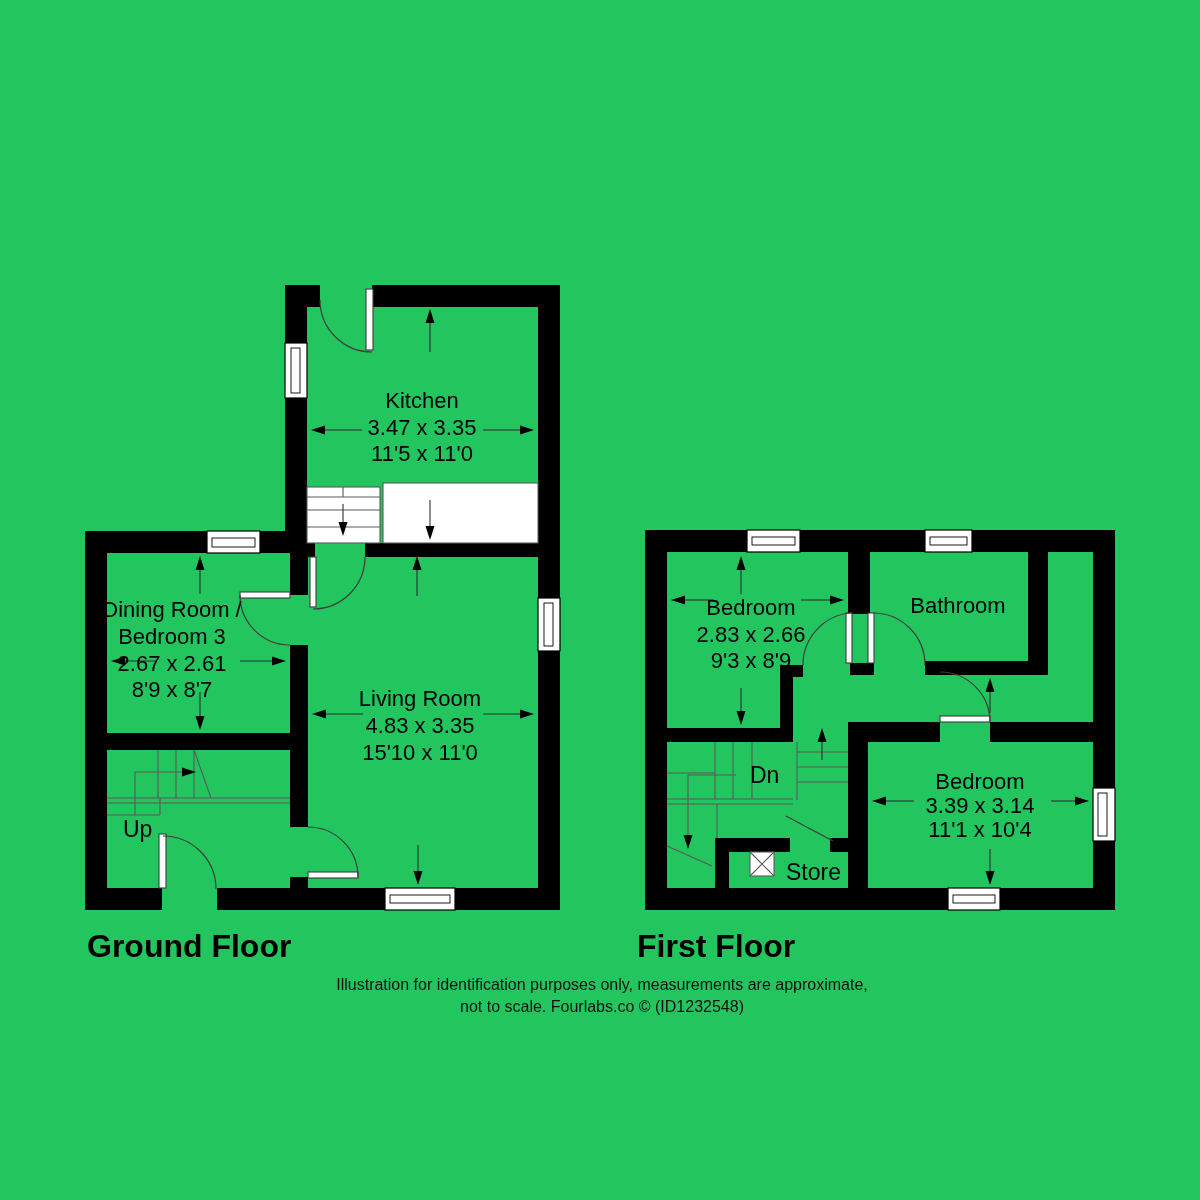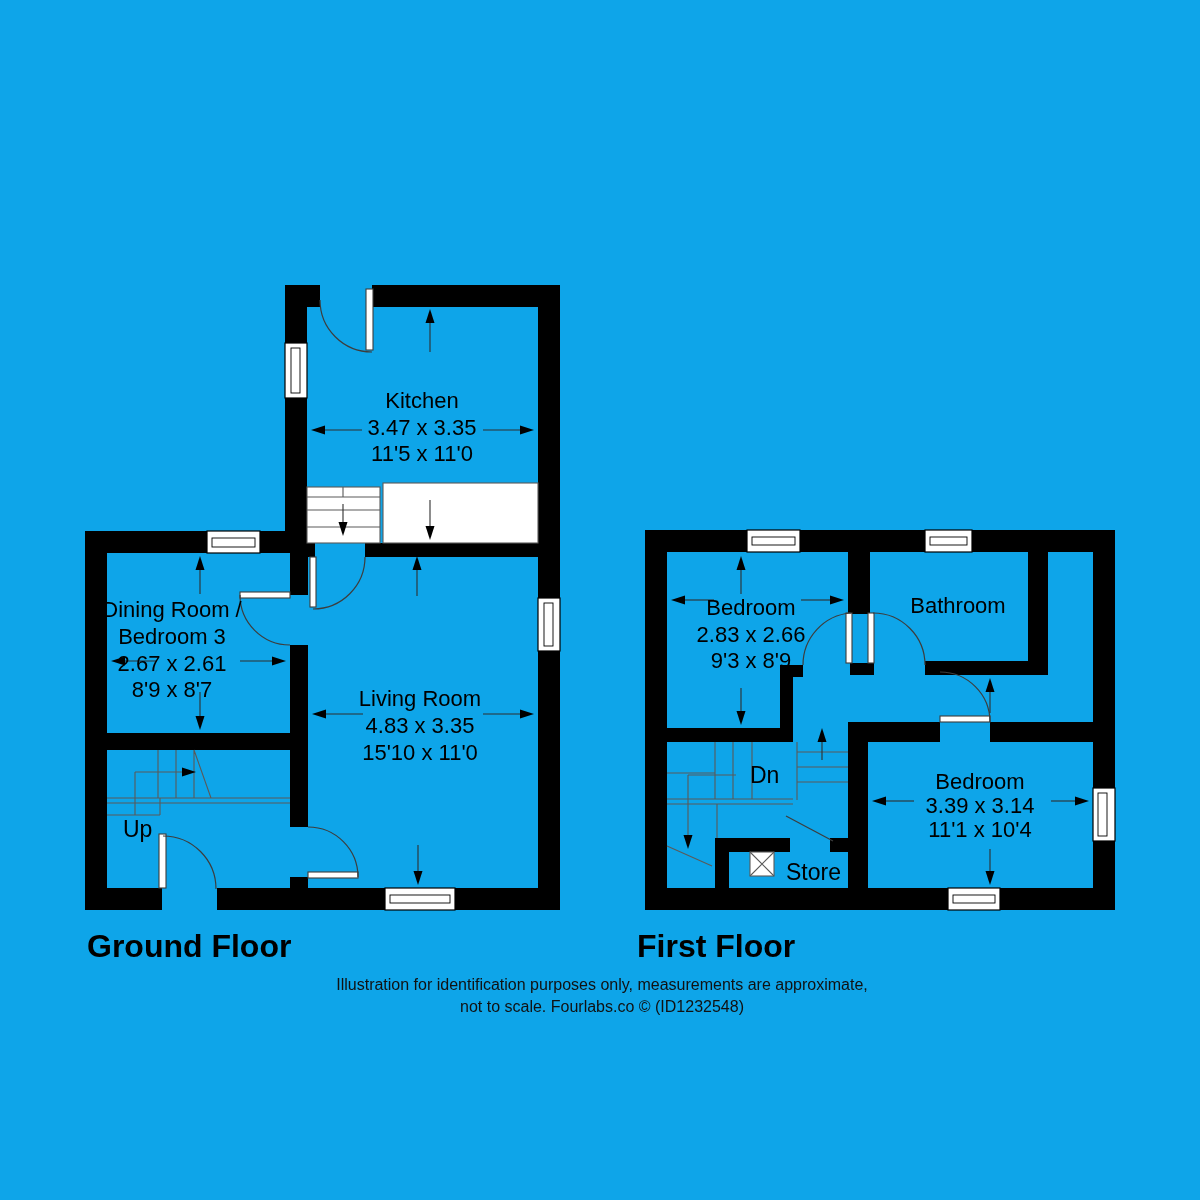--- a/index.html
+++ b/index.html
@@ -1,16 +1,16 @@
 <!DOCTYPE html>
 <html><head>
 <meta charset="utf-8">
 <style>
   html,body{margin:0;padding:0;background:#ffffff;}
-  .canvas{position:relative;width:1200px;height:1200px;background:#0ea5e9;overflow:hidden;
+  .canvas{position:relative;width:1200px;height:1200px;background:#22c55e;overflow:hidden;
           font-family:"Liberation Sans",sans-serif;}
   svg{position:absolute;left:0;top:0;}
   .wall{fill:#000000;stroke:none;}
   .win-outer{fill:#ffffff;stroke:#000000;stroke-width:1.2;}
   .win-inner{fill:#ffffff;stroke:#000000;stroke-width:0.9;}
   .door-arc{fill:none;stroke:#3d3d3d;stroke-width:1.2;}
   .door-leaf{fill:#ffffff;stroke:#3d3d3d;stroke-width:1.1;}
   .stair{fill:none;stroke:#5a5a5a;stroke-width:1.1;}
   .counter{fill:#ffffff;stroke:#5a5a5a;stroke-width:1.1;}
   .dim-line{stroke:#2e2e2e;stroke-width:1.1;}

